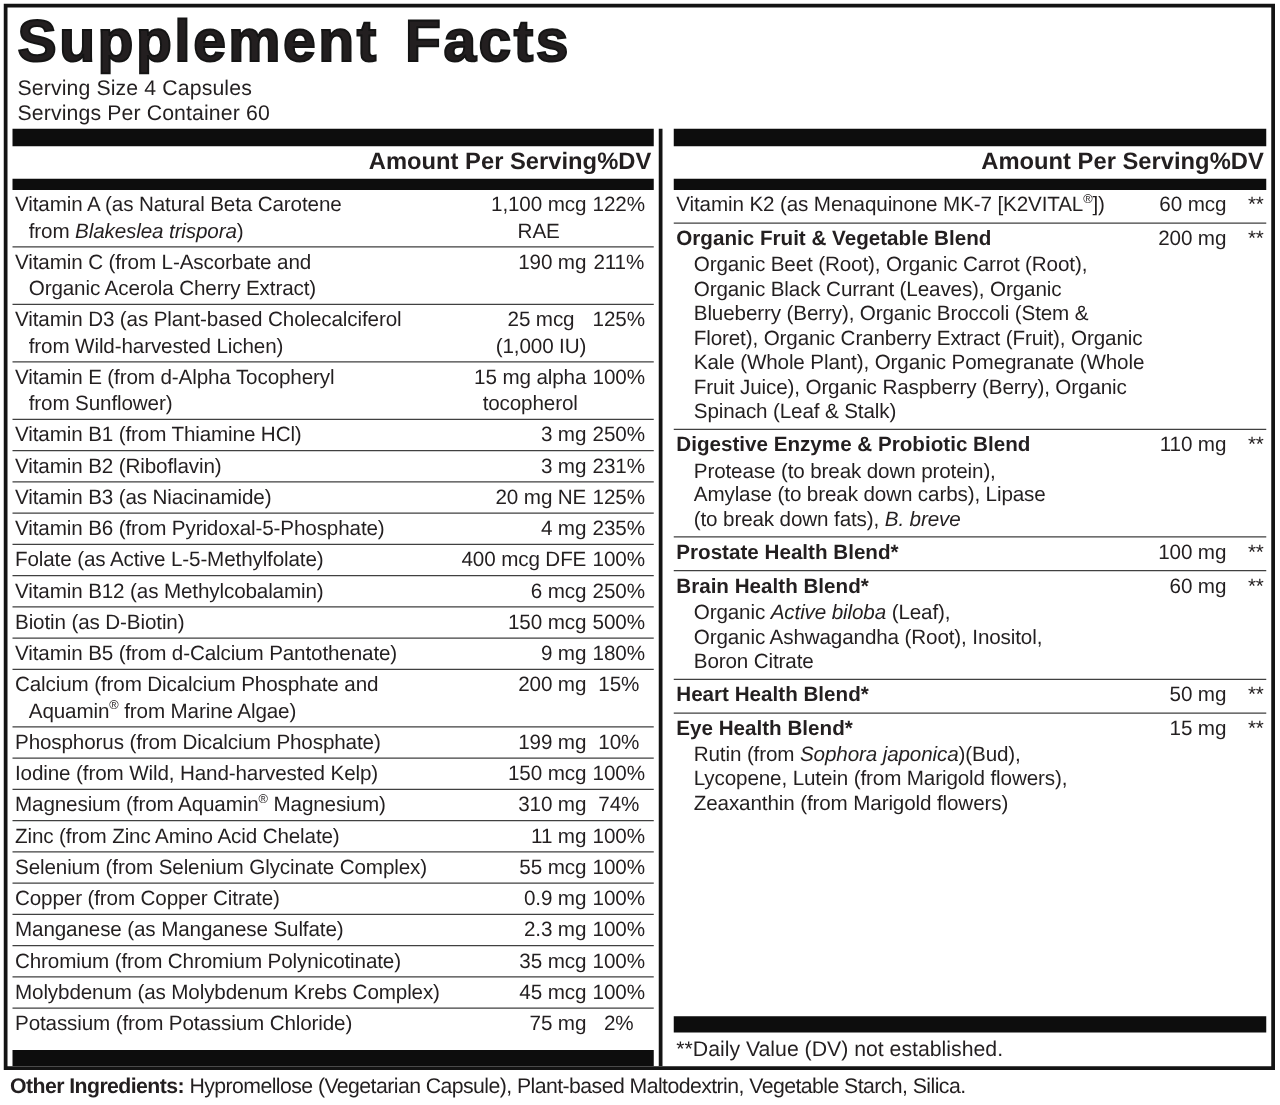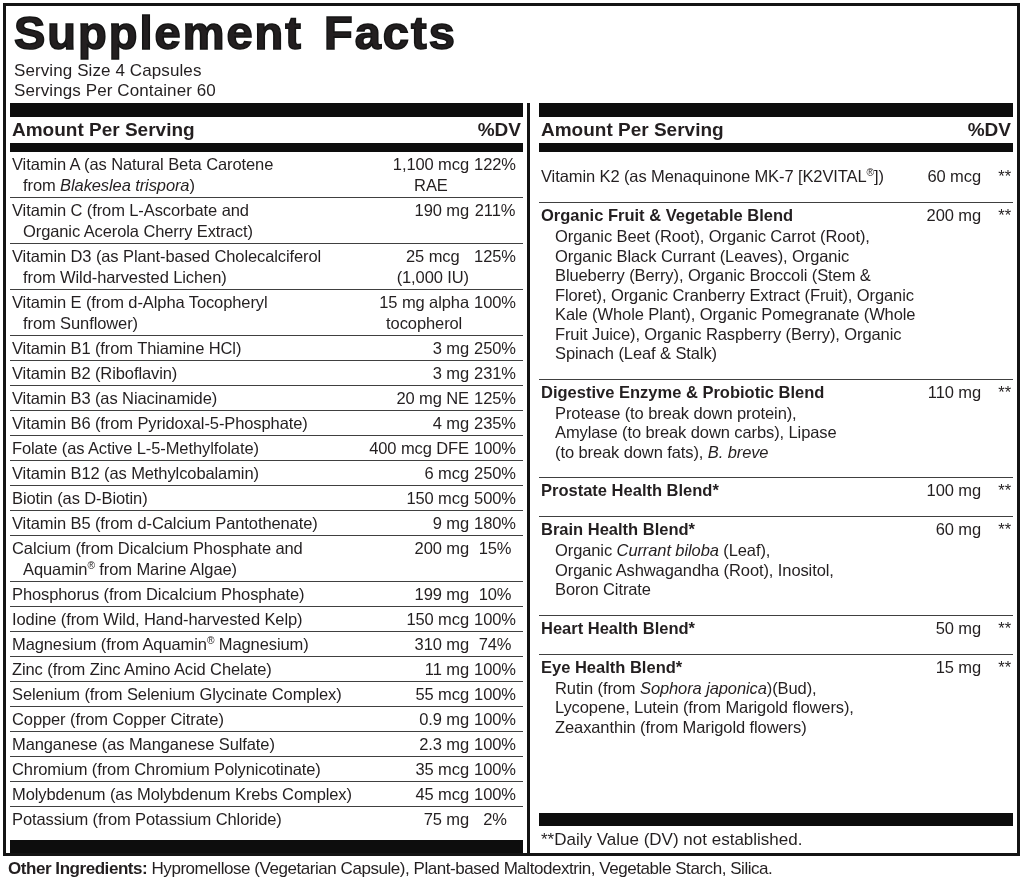--- a/index.html
+++ b/index.html
@@ -22,36 +22,36 @@
   .columns{display:flex;flex:1;min-height:0;}
   .col{display:flex;flex-direction:column;box-sizing:border-box;min-height:0;}
   .col-left{flex:0 0 521px;padding:0 4px;}
   .vdivider{flex:0 0 3px;background:#141414;}
   .col-right{flex:1;padding:0 4px 0 9px;}
   .bar{flex:none;background:#0d0d0d;}
   .bar-thick{height:14px;}
   .bar-mid{height:9px;}
   .bar-bot{height:13px;margin-top:auto;}
   .col-header{
-    flex:none;display:flex;justify-content:space-between;align-items:baseline;
+    flex:none;display:flex;justify-content:flex-end;align-items:baseline;
     font-weight:bold;font-size:19px;line-height:22px;padding:2px 2px 2px;
   }
   .rows{flex:0 1 auto;display:flex;flex-direction:column;min-height:0;}
   .row{
     display:flex;align-items:flex-start;font-size:16.5px;line-height:21px;
     padding:1.5px 2px 1.5px;letter-spacing:-0.1px;
   }
   .row + .row{border-top:1.5px solid #404040;}
   .cell.name{flex:1 1 auto;min-width:0;}
   .nl.cont{padding-left:11px;}
   .cell.amt{flex:none;text-align:right;padding-left:6px;white-space:nowrap;}
   .amt-lines{display:inline-block;text-align:center;}
   .col-left .cell.dv{flex:0 0 52px;text-align:center;white-space:nowrap;}
   .col-right .cell.dv{flex:0 0 30px;text-align:right;white-space:nowrap;}
-  .brow{font-size:16.5px;line-height:21px;padding:2px 2px 3px;letter-spacing:-0.1px;margin-top:12px;}
+  .brow{font-size:16.5px;line-height:21px;padding:2px 2px 3px;letter-spacing:-0.1px;}
   .brow + .brow{border-top:1.5px solid #404040;}
   .bhead{display:flex;align-items:flex-start;}
   .bhead .name.b{font-weight:bold;letter-spacing:0;}
   .sub{padding-left:14px;line-height:19.5px;margin-top:1px;}
   .footnote{flex:none;font-size:17px;line-height:21px;padding:3px 2px 3px;}
   sup{font-size:62%;vertical-align:super;line-height:0;}
   i{font-style:italic;}
   .other{
     position:absolute;left:8px;top:859px;font-size:17px;line-height:20px;
     letter-spacing:-0.45px;white-space:nowrap;
@@ -300,21 +300,21 @@
               <div class="cell dv">**</div>
             </div>
           </div>
           <div class="brow">
             <div class="bhead">
               <div class="cell name b">Brain Health Blend*</div>
               <div class="cell amt">60 mg</div>
               <div class="cell dv">**</div>
             </div>
             <div class="sub">
-              <div>Organic <i>Currant biloba</i> (Leaf),</div>
+              <div>Organic <i>Active biloba</i> (Leaf),</div>
               <div>Organic Ashwagandha (Root), Inositol,</div>
               <div>Boron Citrate</div>
             </div>
           </div>
           <div class="brow">
             <div class="bhead">
               <div class="cell name b">Heart Health Blend*</div>
               <div class="cell amt">50 mg</div>
               <div class="cell dv">**</div>
             </div>

